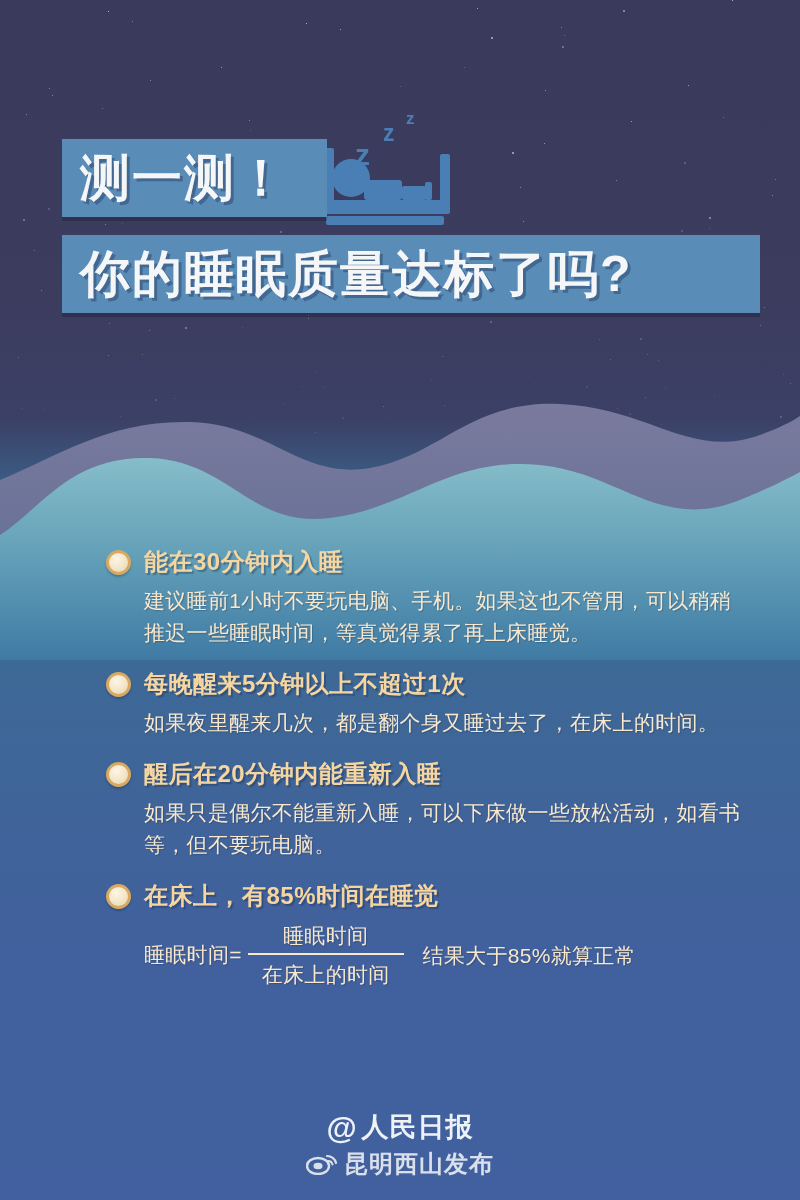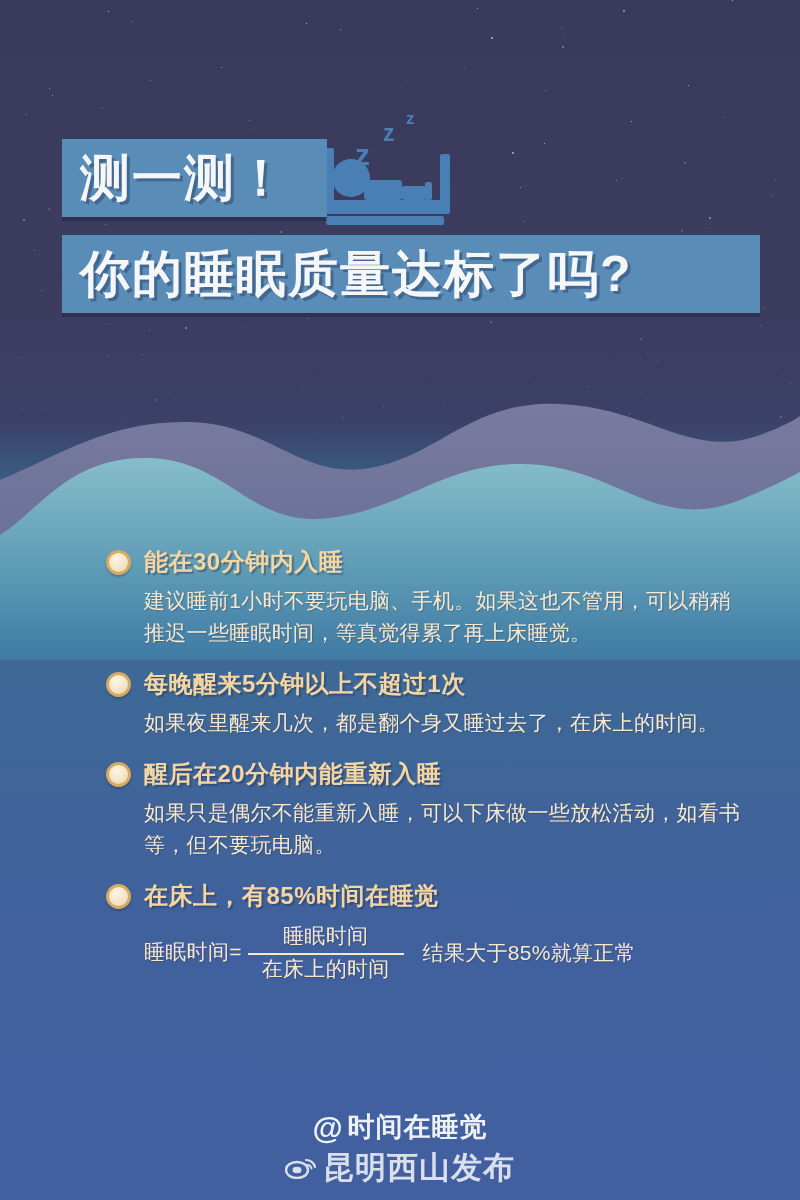--- a/index.html
+++ b/index.html
@@ -80,32 +80,32 @@
   
   .formula-row{
     margin:10px 0 0 36px;display:flex;align-items:center;
     color:#f9e8cc;font-size:21px;letter-spacing:.3px;
     text-shadow:1px 1px 1px rgba(25,40,75,.28);
   }
   .f-label{padding-bottom:2px;}
   .fraction{display:inline-flex;flex-direction:column;align-items:center;margin:0 6px;}
   .f-num{padding:0 14px 3px;}
   .f-bar{width:100%;height:2px;background:#f9e8cc;}
-  .f-den{padding:0 14px 0;}
+  .f-den{padding:6px 14px 0;}
   .f-note{margin-left:13px;}
 
   
   .footer{position:absolute;left:0;top:1112px;width:800px;text-align:center;}
   .pd-logo{display:inline-flex;align-items:center;justify-content:center;gap:5px;color:#eef2f7;}
   .pd-at{font-size:31px;font-weight:bold;line-height:1;position:relative;top:1px;}
   .pd-cn{font-size:27px;font-weight:bold;letter-spacing:1px;line-height:1;}
   .pd-en{color:#e6ecf3;font-size:10px;letter-spacing:2.2px;margin-top:3px;font-weight:bold;}
   .wb-row{display:flex;align-items:center;justify-content:center;gap:4px;margin-top:9px;opacity:.88;}
   .wb-eye{width:34px;height:22px;}
-  .wb-text{color:#eef2f7;font-size:31px;font-weight:bold;letter-spacing:1px;line-height:1;}
+  .wb-text{color:#eef2f7;font-size:24px;font-weight:bold;letter-spacing:1px;line-height:1;}
 </style>
 </head>
 <body>
 
 <div class="poster">
 
   <div class="stars">
       <span class="star" style="width: 1px; height: 1px; left: 131.985px; top: 21.3555px; opacity: 0.412202;"></span>
       <span class="star" style="width: 1px; height: 1px; left: 339.784px; top: 29.3344px; opacity: 0.648017;"></span>
       <span class="star" style="width: 1px; height: 1px; left: 772.472px; top: 195.414px; opacity: 0.473514;"></span>
@@ -320,21 +320,21 @@
         <span class="f-note">结果大于85%就算正常</span>
       </div>
     </div>
 
   </div>
 
   <div class="footer">
     <div>
       <div class="pd-logo">
         <span class="pd-at">@</span>
-        <span class="pd-cn">时间在睡觉</span>
+        <span class="pd-cn">人民日报</span>
       </div>
     </div>
     <div class="wb-row">
       <svg class="wb-eye" viewBox="0 0 34 22" aria-hidden="true">
         <ellipse cx="12" cy="13" rx="11" ry="8" fill="none" stroke="#eef2f7" stroke-width="2.4"></ellipse>
         <ellipse cx="12" cy="13" rx="4.5" ry="3.2" fill="#eef2f7"></ellipse>
         <path d="M21 3 a9 9 0 0 1 9 7" fill="none" stroke="#eef2f7" stroke-width="2.2" stroke-linecap="round"></path>
         <path d="M22 8 a4.5 4.5 0 0 1 4.5 3.5" fill="none" stroke="#eef2f7" stroke-width="2" stroke-linecap="round"></path>
       </svg>
       <span class="wb-text">昆明西山发布</span>

